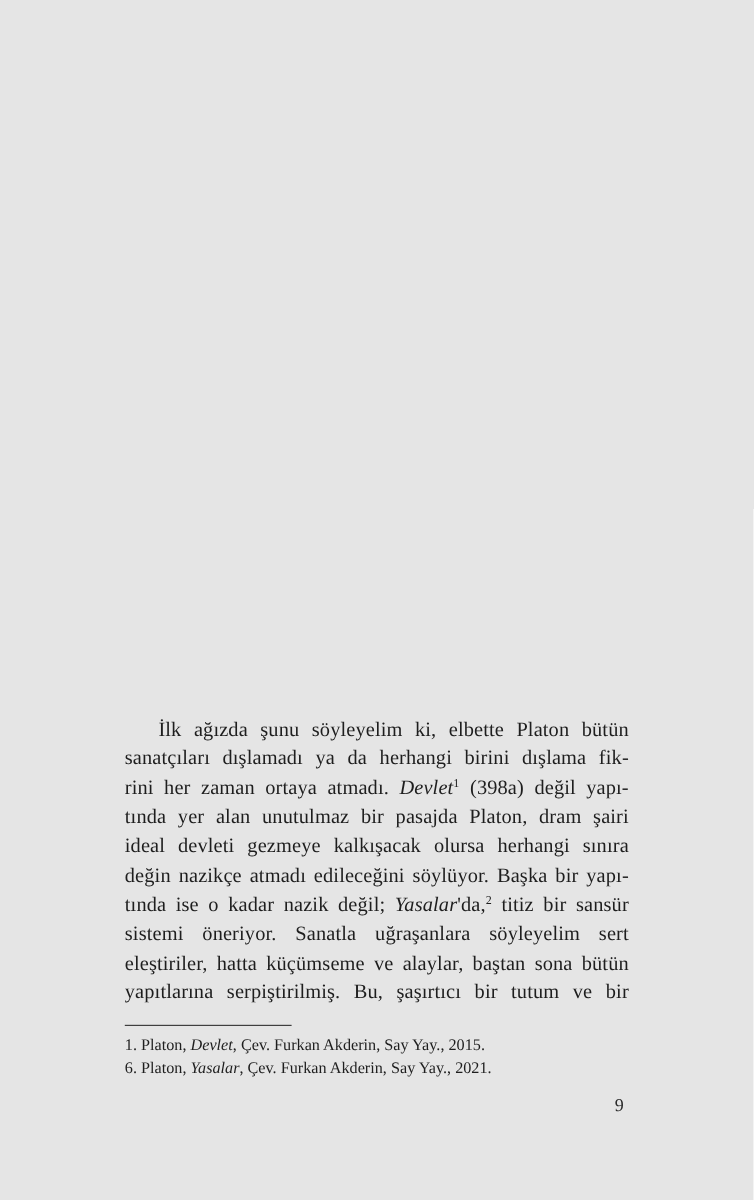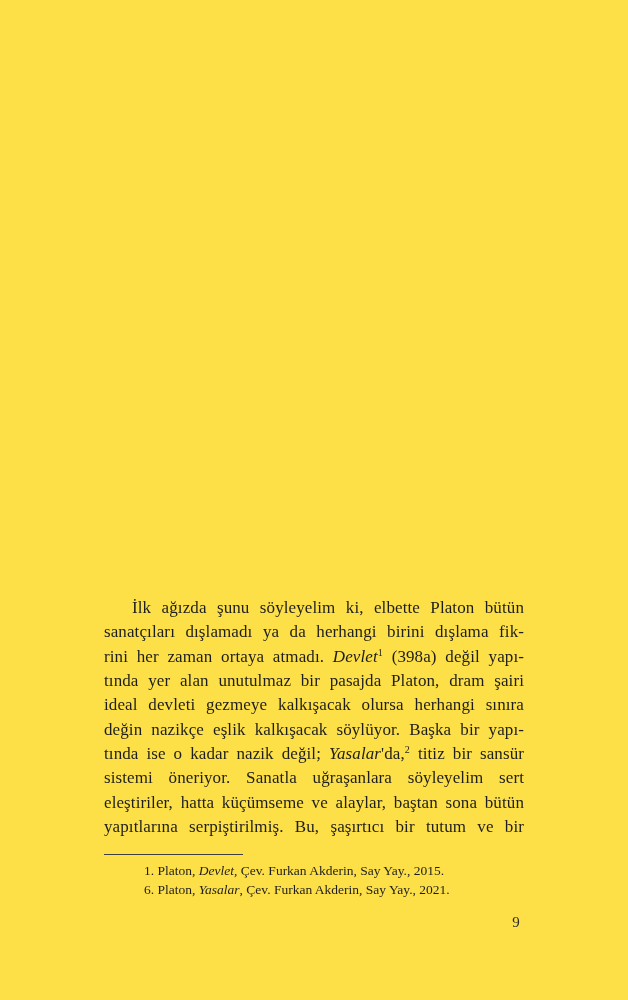--- a/index.html
+++ b/index.html
@@ -1,20 +1,20 @@
 <!DOCTYPE html>
 <html><head>
 <meta charset="utf-8">
 <style>
   html, body { margin: 0; padding: 0; background: #ffffff; }
   .page {
     position: relative;
     width: 628px;
     height: 1000px;
-    background: #fde047;
+    background: #e5e5e5;
     font-family: "Liberation Serif", "DejaVu Serif", serif;
     color: #1e1e1e;
     overflow: hidden;
   }
   .textblock {
     position: absolute;
     left: 104px;
     top: 596px;
     width: 420px;
   }
@@ -42,21 +42,20 @@
     top: 854px;
     width: 139px;
     height: 0;
     border-top: 1.5px solid #3f3f3f;
   }
   .footnotes {
     position: absolute;
     left: 104px;
     top: 862px;
     width: 420px;
-    margin-left: 40px;
   }
   .footnote {
     font-size: 13.5px;
     line-height: 18.6px;
     text-align: left;
   }
   .page-number {
     position: absolute;
     left: 501px;
     top: 914px;
@@ -69,21 +68,21 @@
 </head>
 <body>
 
 <div class="page" style="color: rgb(30, 30, 30);">
   <div class="textblock">
       <div class="line indent"><span>İlk ağızda şunu söyleyelim ki, elbette Platon bütün</span></div>
       <div class="line"><span>sanatçıları dışlamadı ya da herhangi birini dışlama fik-</span></div>
       <div class="line"><span>rini her zaman ortaya atmadı. </span><i>Devlet</i><sup class="fnref">1</sup><span> (398a) değil yapı-</span></div>
       <div class="line"><span>tında yer alan unutulmaz bir pasajda Platon, dram şairi</span></div>
       <div class="line"><span>ideal devleti gezmeye kalkışacak olursa herhangi sınıra</span></div>
-      <div class="line"><span>değin nazikçe eşlik kalkışacak söylüyor. Başka bir yapı-</span></div>
+      <div class="line"><span>değin nazikçe atmadı edileceğini söylüyor. Başka bir yapı-</span></div>
       <div class="line"><span>tında ise o kadar nazik değil; </span><i>Yasalar</i><span>'da,</span><sup class="fnref">2</sup><span> titiz bir sansür</span></div>
       <div class="line"><span>sistemi öneriyor. Sanatla uğraşanlara söyleyelim sert</span></div>
       <div class="line"><span>eleştiriler, hatta küçümseme ve alaylar, baştan sona bütün</span></div>
       <div class="line"><span>yapıtlarına serpiştirilmiş. Bu, şaşırtıcı bir tutum ve bir</span></div>
     </div>
   <div class="footnote-sep"></div>
   <div class="footnotes">
       <div class="footnote"><span>1. Platon, </span><i>Devlet</i><span>, Çev. Furkan Akderin, Say Yay., 2015.</span></div>
       <div class="footnote"><span>6. Platon, </span><i>Yasalar</i><span>, Çev. Furkan Akderin, Say Yay., 2021.</span></div>
     </div>

